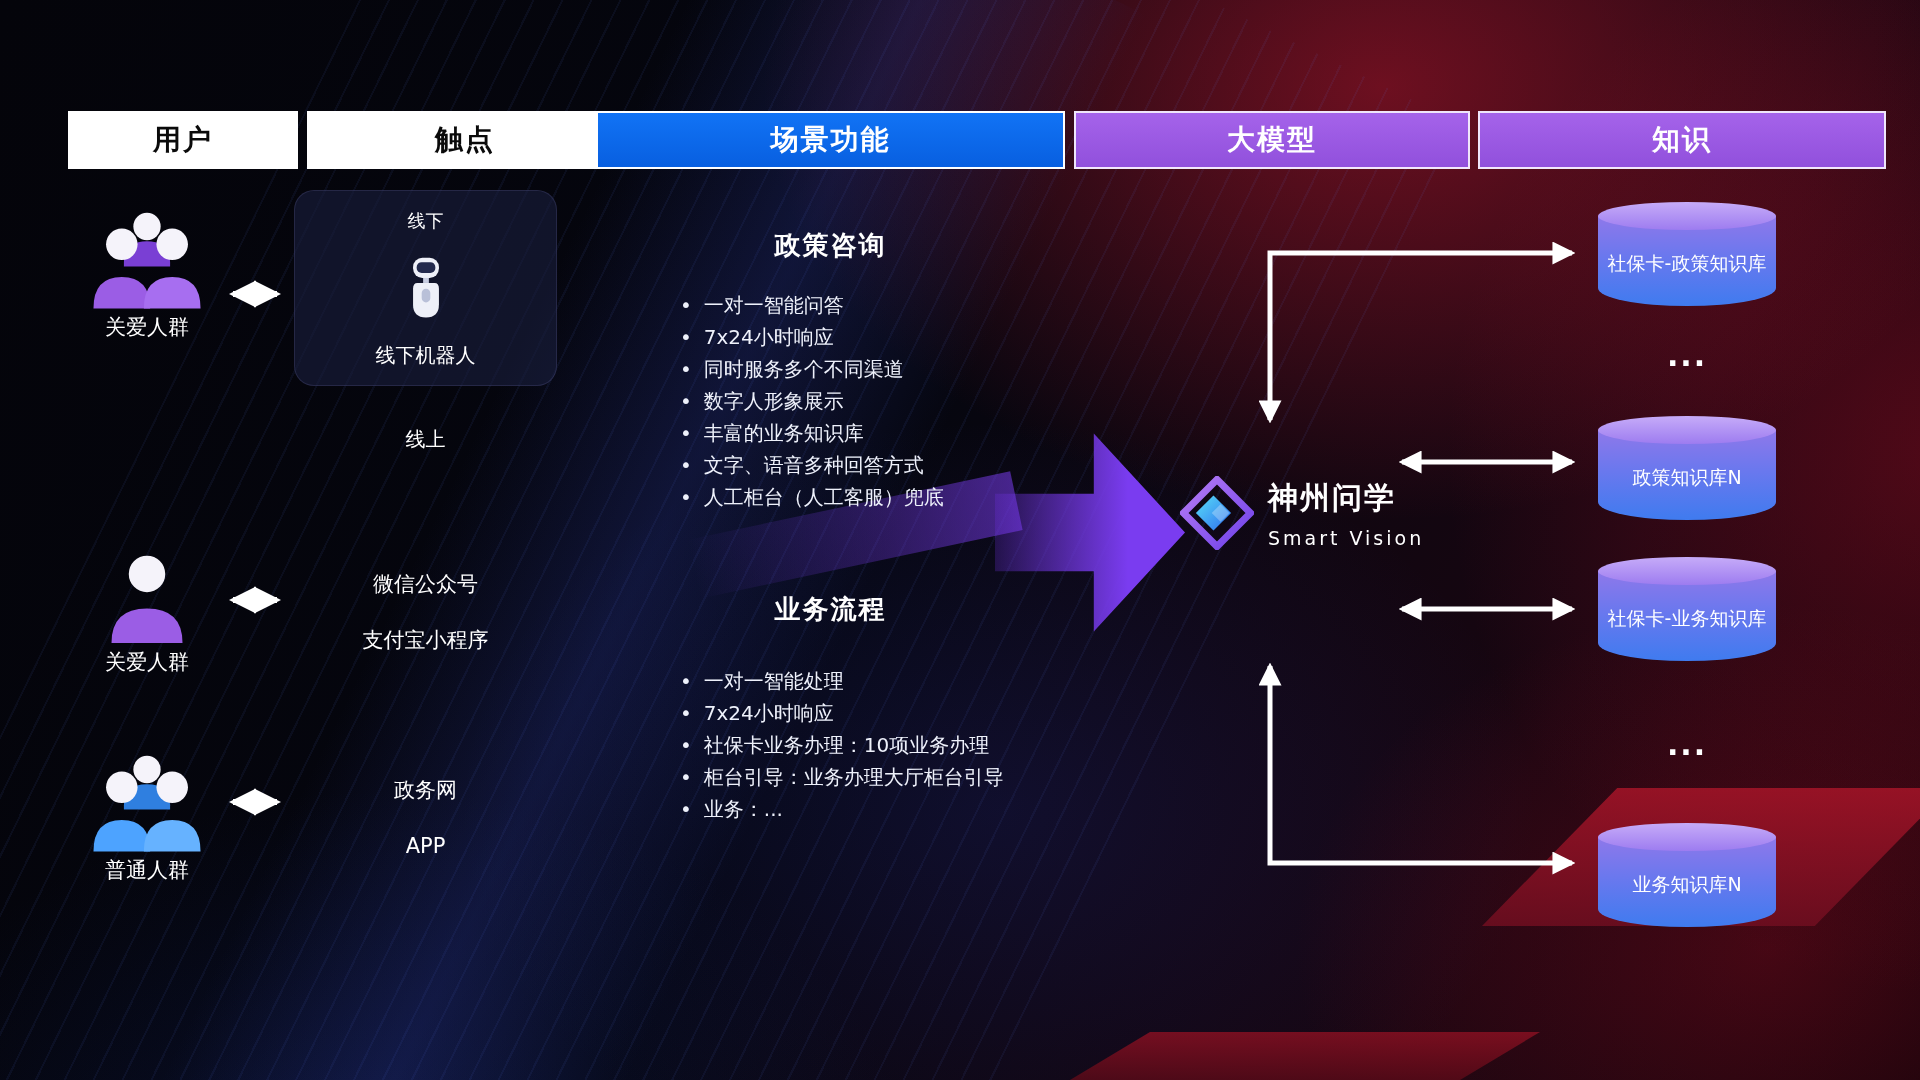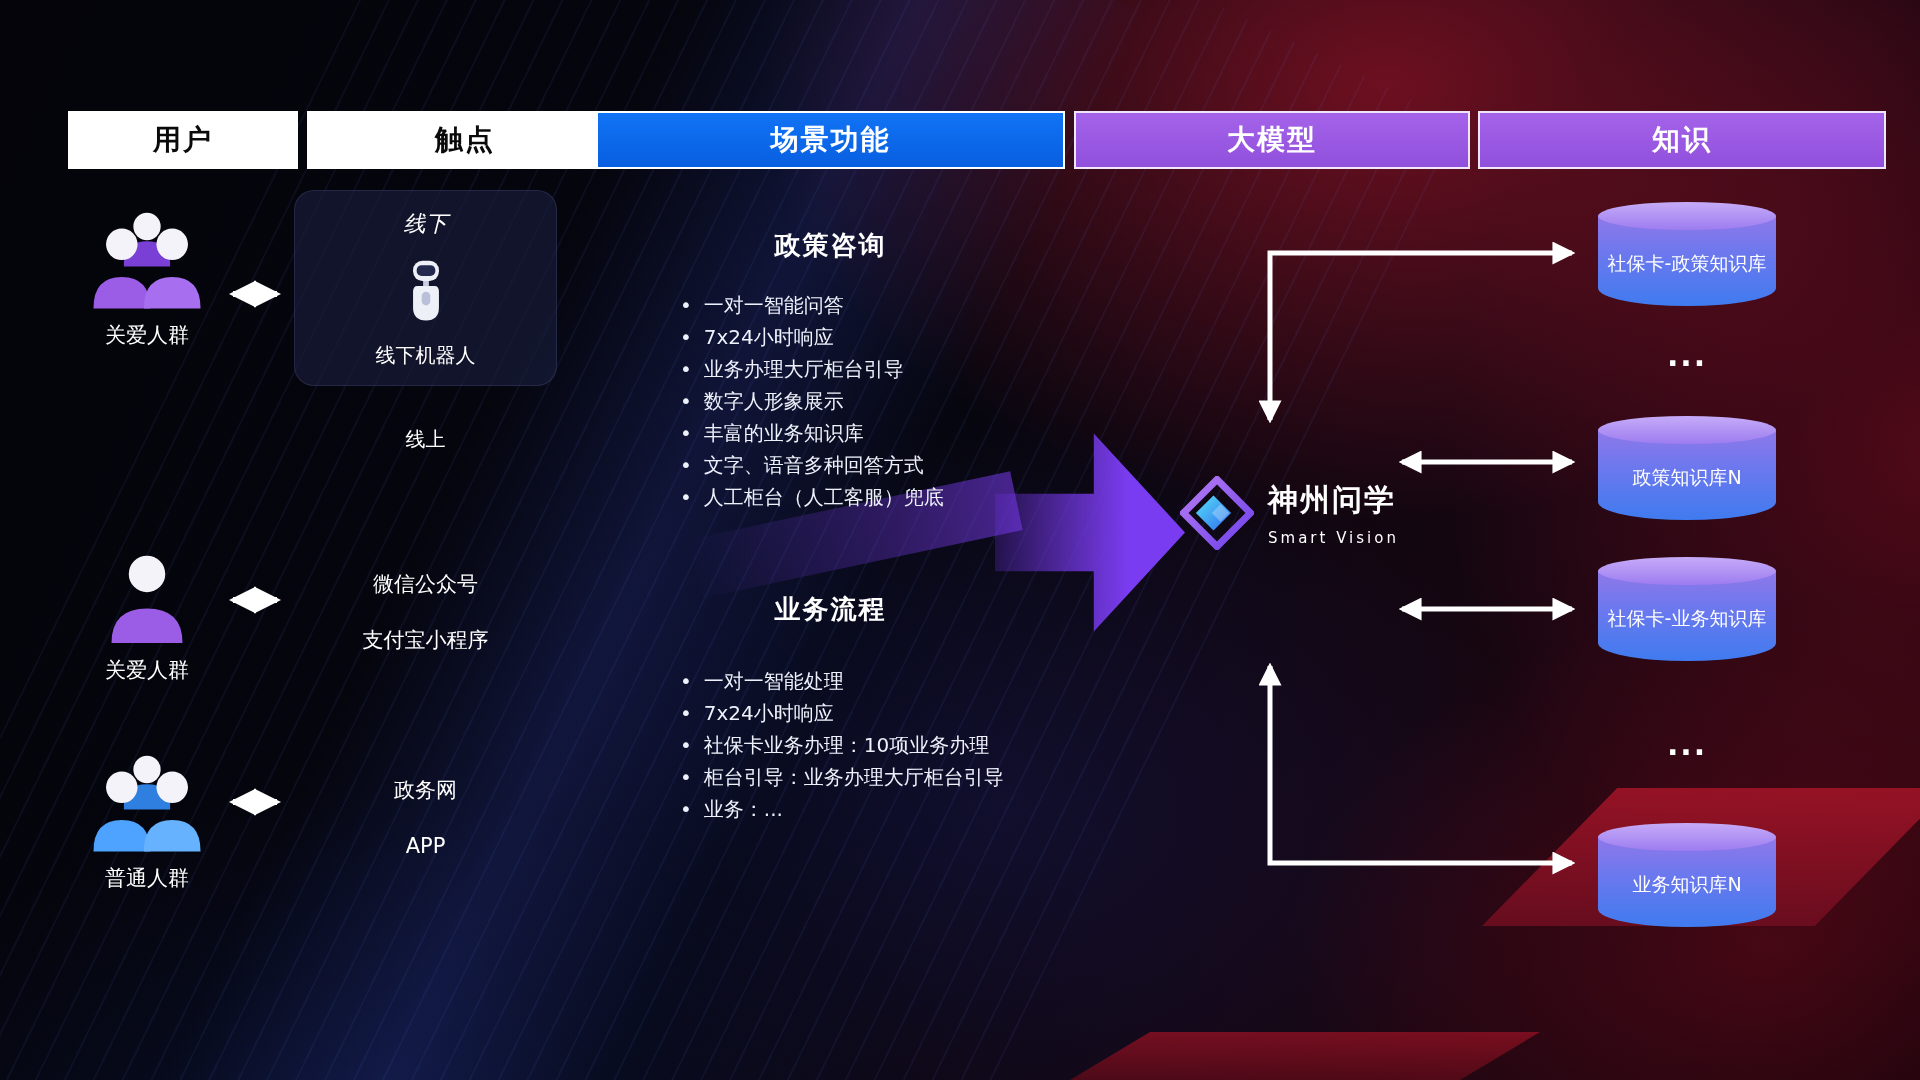--- a/index.html
+++ b/index.html
@@ -55,34 +55,34 @@
   .hdr.purple{ background:linear-gradient(180deg,#a563ea,#9150dc); color:#fff; border:2px solid rgba(255,255,255,.85); }
   .hdr1{ left:33px;   width:230px; }
   .hdr2{ left:272px;  width:316px;text-align:right; }
   .hdr3{ left:596px;  width:469px; }
   .hdr4{ left:1074px; width:396px; }
   .hdr5{ left:1478px; width:408px; }
 
   
   .user-block{
     position:absolute; left:57px; width:180px; z-index:3;
-    display:flex; flex-direction:column; align-items:center; gap:10px;
+    display:flex; flex-direction:column; align-items:center; gap:2px;
     text-align:center;
   }
   .user-label{ font-size:21px; color:#fff; }
 
   
   .tp-card{
     position:absolute; left:294px; top:190px; width:263px; height:196px; z-index:3;
     background:rgba(26,30,62,.62); border:1px solid rgba(140,140,220,.16);
     border-radius:20px;
     display:flex; flex-direction:column; align-items:center; justify-content:space-between;
     padding:18px 10px 16px;
   }
-  .tp-card-title{ font-size:22px; color:#fff;font-style:italic; }
+  .tp-card-title{ font-size:18px; color:#fff; }
   .tp-card-sub{ font-size:20px; color:#fff; }
   .ch{ position:absolute; left:294px; width:263px; text-align:center; color:#fff; z-index:3; }
   .ch-online{ top:426px; font-size:20px; }
   .ch-0{ top:570px; font-size:21px; }
   .ch-1{ top:626px; font-size:21px; }
   .ch-2{ top:776px; font-size:21px; }
   .ch-3{ top:834px; font-size:21px; }
 
   
   .scn-title{
@@ -106,21 +106,21 @@
     background:linear-gradient(90deg, rgba(109,47,224,.25), #7a3cf0 70%);
   }
 
   
   .logo-block{
     position:absolute; left:1180px; top:476px; z-index:3;
     display:flex; align-items:center; gap:14px;
   }
   .logo-texts{ display:flex; flex-direction:column; gap:8px; }
   .logo-name{ font-size:30px; font-weight:700; color:#fff; letter-spacing:2px; }
-  .logo-sub{ font-size:15px; color:#fff; letter-spacing:3px; }
+  .logo-sub{ font-size:19px; color:#fff; letter-spacing:3px; }
 
   
   .db{ position:absolute; left:1598px; width:178px; height:104px; z-index:3; }
   .db-body{
     position:absolute; left:0; right:0; top:14px; bottom:0;
     background:linear-gradient(180deg,#8f78ea 0%, #6a78ee 45%, #3f7bef 100%);
     border-radius:0 0 50% 50% / 0 0 18px 18px;
   }
   .db-top{
     position:absolute; left:0; right:0; top:0; height:28px; border-radius:50%;
@@ -206,21 +206,21 @@
   <div class="ch ch-online">线上</div>
   <div class="ch ch-0">微信公众号</div>
   <div class="ch ch-1">支付宝小程序</div>
   <div class="ch ch-2">政务网</div>
   <div class="ch ch-3">APP</div>
 
   <div class="scn-title scn-title-1">政策咨询</div>
   <ul class="feat-list feat-list-1">
     <li>一对一智能问答</li>
     <li>7x24小时响应</li>
-    <li>业务办理大厅柜台引导</li>
+    <li>同时服务多个不同渠道</li>
     <li>数字人形象展示</li>
     <li>丰富的业务知识库</li>
     <li>文字、语音多种回答方式</li>
     <li>人工柜台（人工客服）兜底</li>
   </ul>
 
   <div class="scn-title scn-title-2">业务流程</div>
   <ul class="feat-list feat-list-2">
     <li>一对一智能处理</li>
     <li>7x24小时响应</li>

